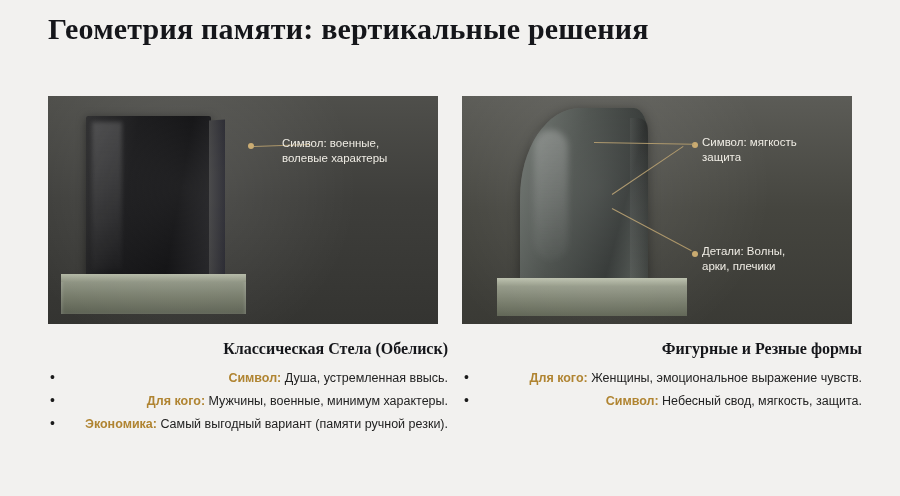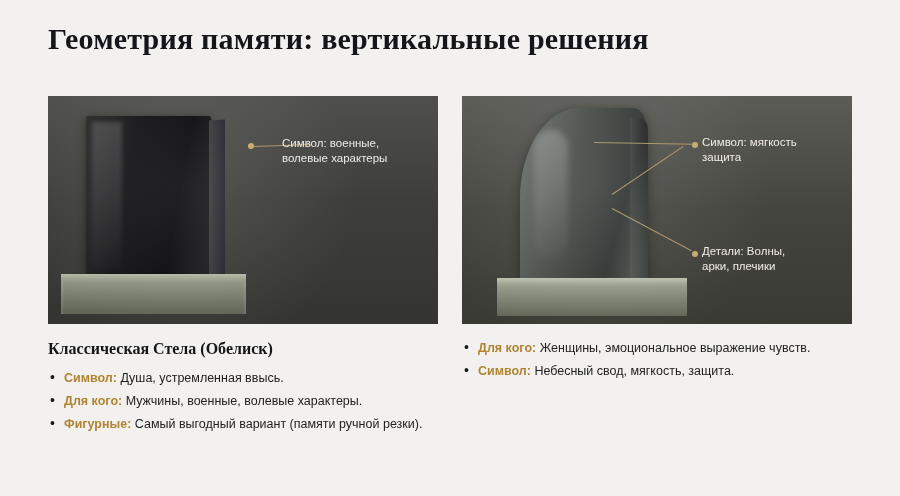--- a/index.html
+++ b/index.html
@@ -16,21 +16,21 @@
     position: relative;
   }
   .slide {
     position: absolute;
     inset: 0;
     padding: 0;
   }
   .title {
     position: absolute;
     left: 48px;
-    top: 22px;
+    top: 12px;
     font-family: "Liberation Serif", serif;
     font-weight: bold;
     font-size: 30px;
     letter-spacing: 0.2px;
     color: #15161a;
     white-space: nowrap;
   }
 
   
   .panel {
@@ -161,20 +161,21 @@
     background: #b49a67;
     transform-origin: left center;
     opacity: 0.9;
   }
 
   
   .col {
     position: absolute;
     top: 340px;
     width: 400px;
+    text-align: right;
   }
   .col.left  { left: 48px; }
   .col.right { left: 462px; }
   .col h2 {
     margin: 0 0 12px 0;
     font-family: "Liberation Serif", serif;
     font-size: 16px;
     font-weight: bold;
     color: #15161a;
   }
@@ -251,29 +252,30 @@
     </div>
   </div>
 
   <div class="col left">
     <h2>Классическая Стела (Обелиск)</h2>
     <ul class="bullets">
       <li>
         <span class="lbl">Символ:</span><span> Душа, устремленная ввысь.</span>
       </li>
       <li>
-        <span class="lbl">Для кого:</span><span> Мужчины, военные, волевые характеры.</span>
-      </li>
-      <li>
-        <span class="lbl">Фигурные:</span><span> Самый выгодный вариант (памяти ручной резки).</span>
+        <span class="lbl">Для кого:</span><span> Мужчины, военные, минимум характеры.</span>
+      </li>
+      <li>
+        <span class="lbl">Экономика:</span><span> Самый выгодный вариант (памяти ручной резки).</span>
       </li>
     </ul>
   </div>
 
   <div class="col right">
+    <h2>Фигурные и Резные формы</h2>
     <ul class="bullets">
       <li>
         <span class="lbl">Для кого:</span><span> Женщины, эмоциональное выражение чувств.</span>
       </li>
       <li>
         <span class="lbl">Символ:</span><span> Небесный свод, мягкость, защита.</span>
       </li>
     </ul>
   </div>
 

